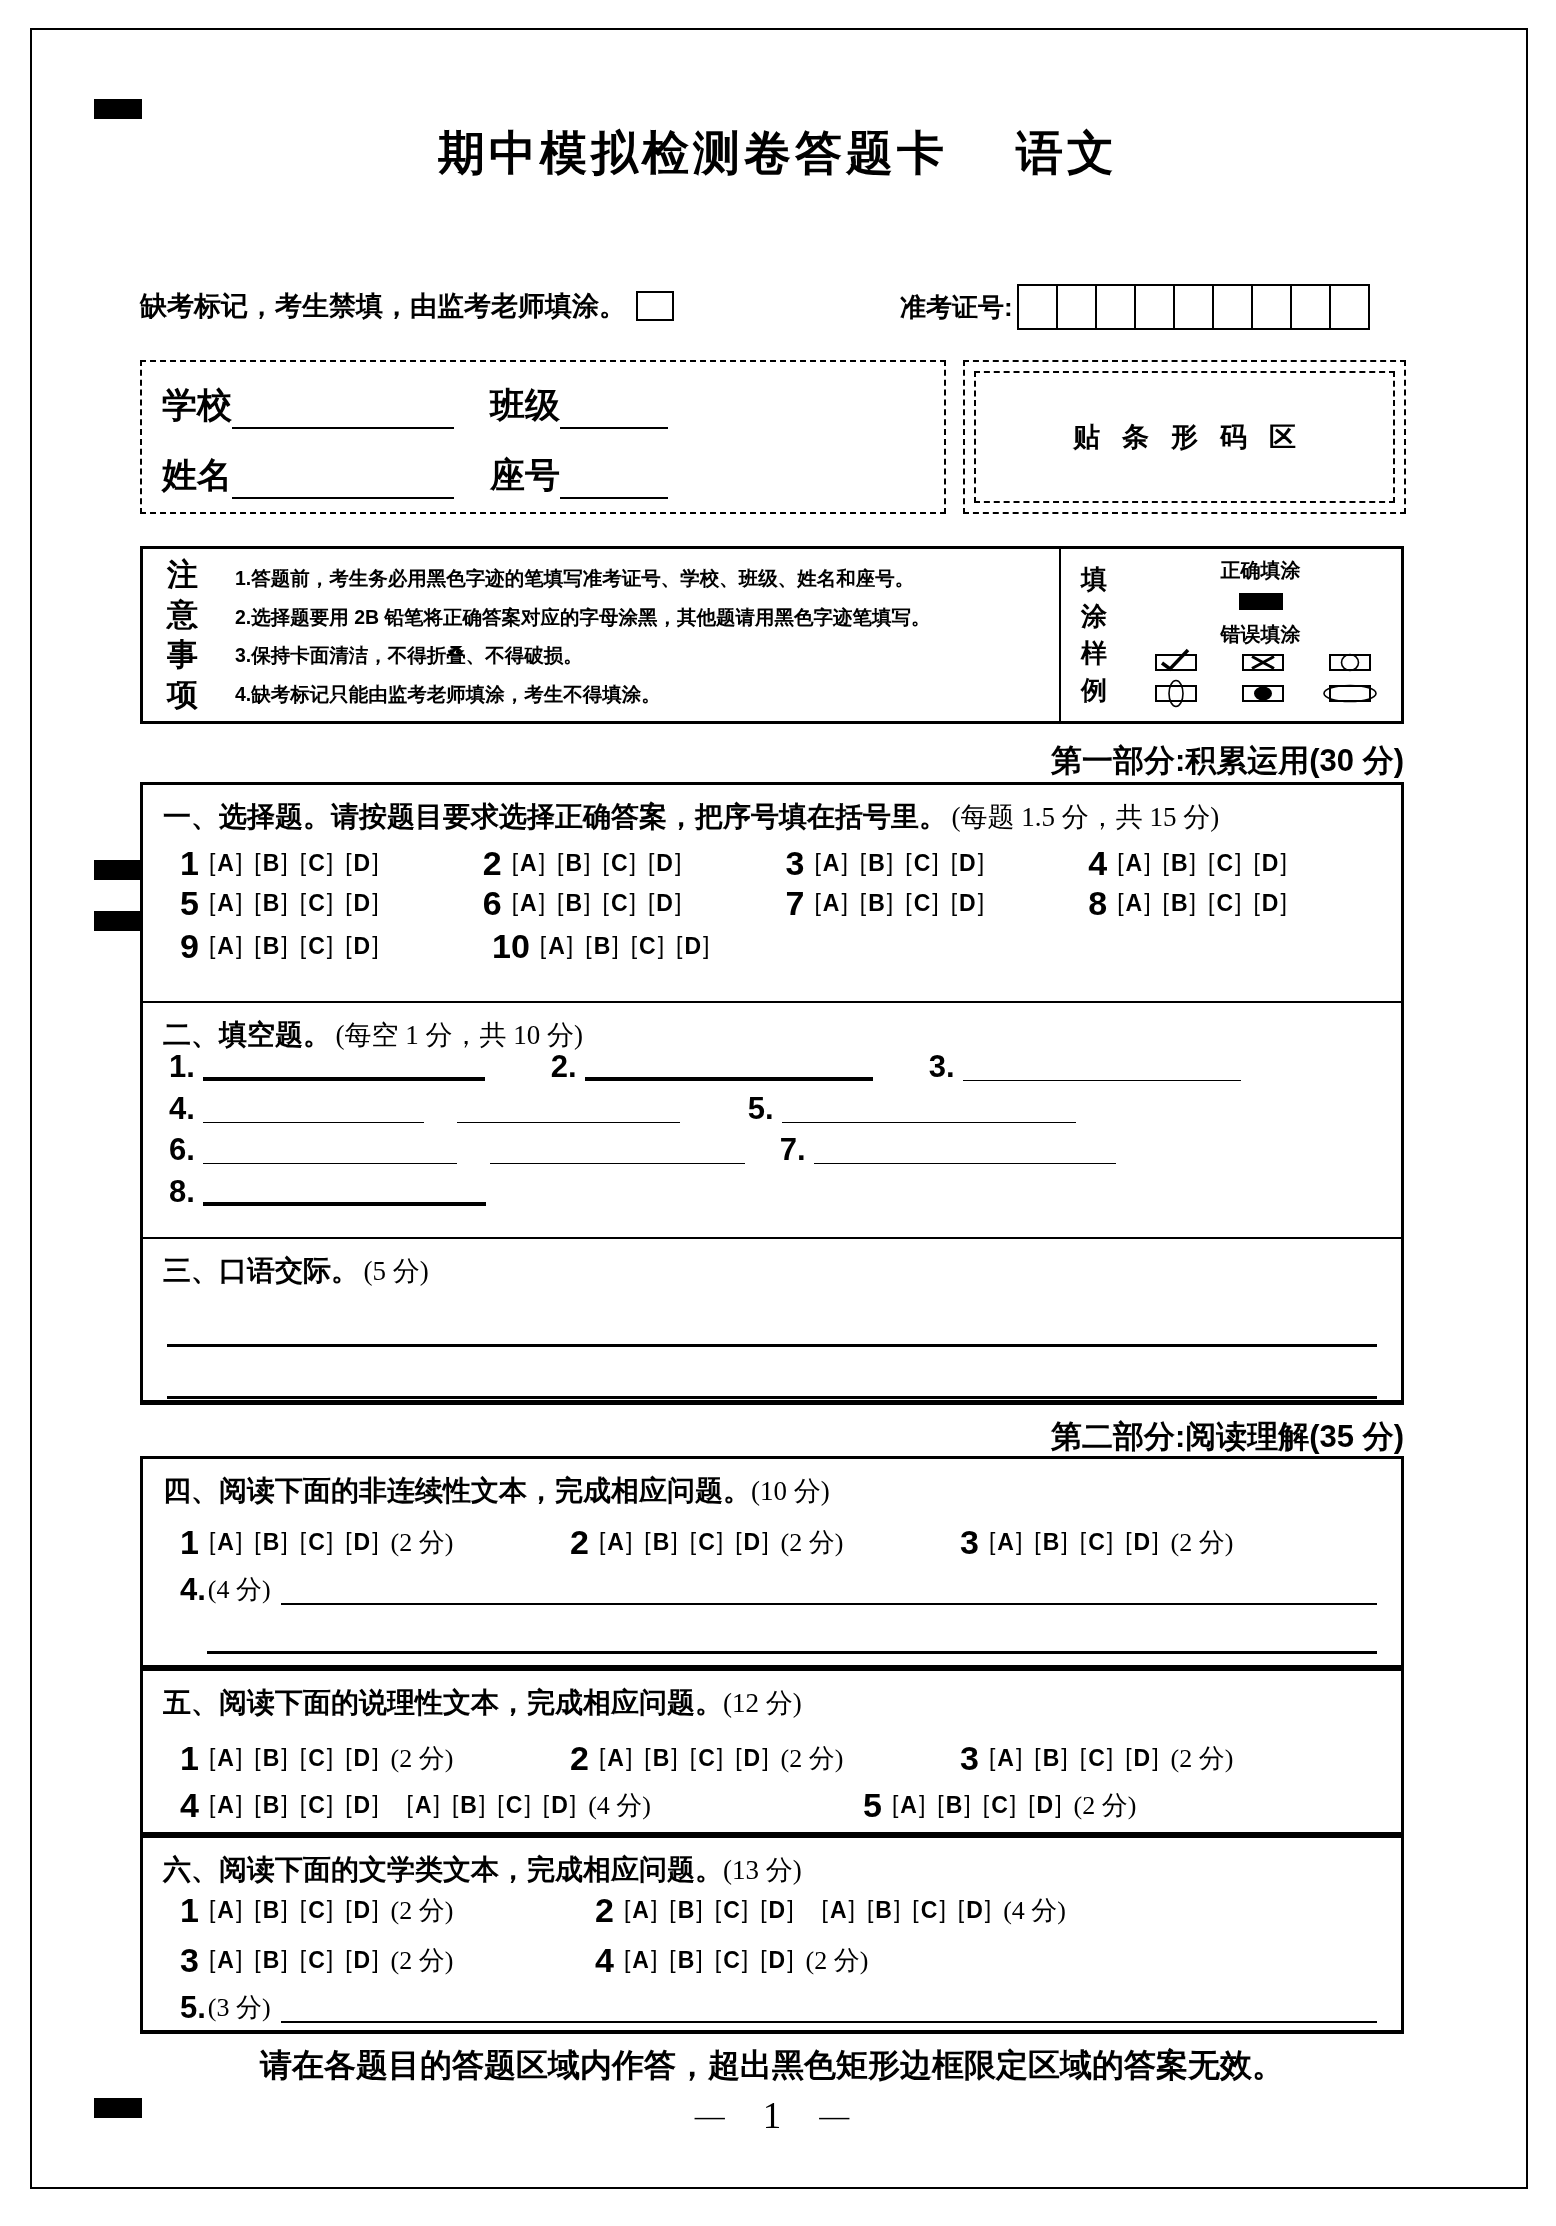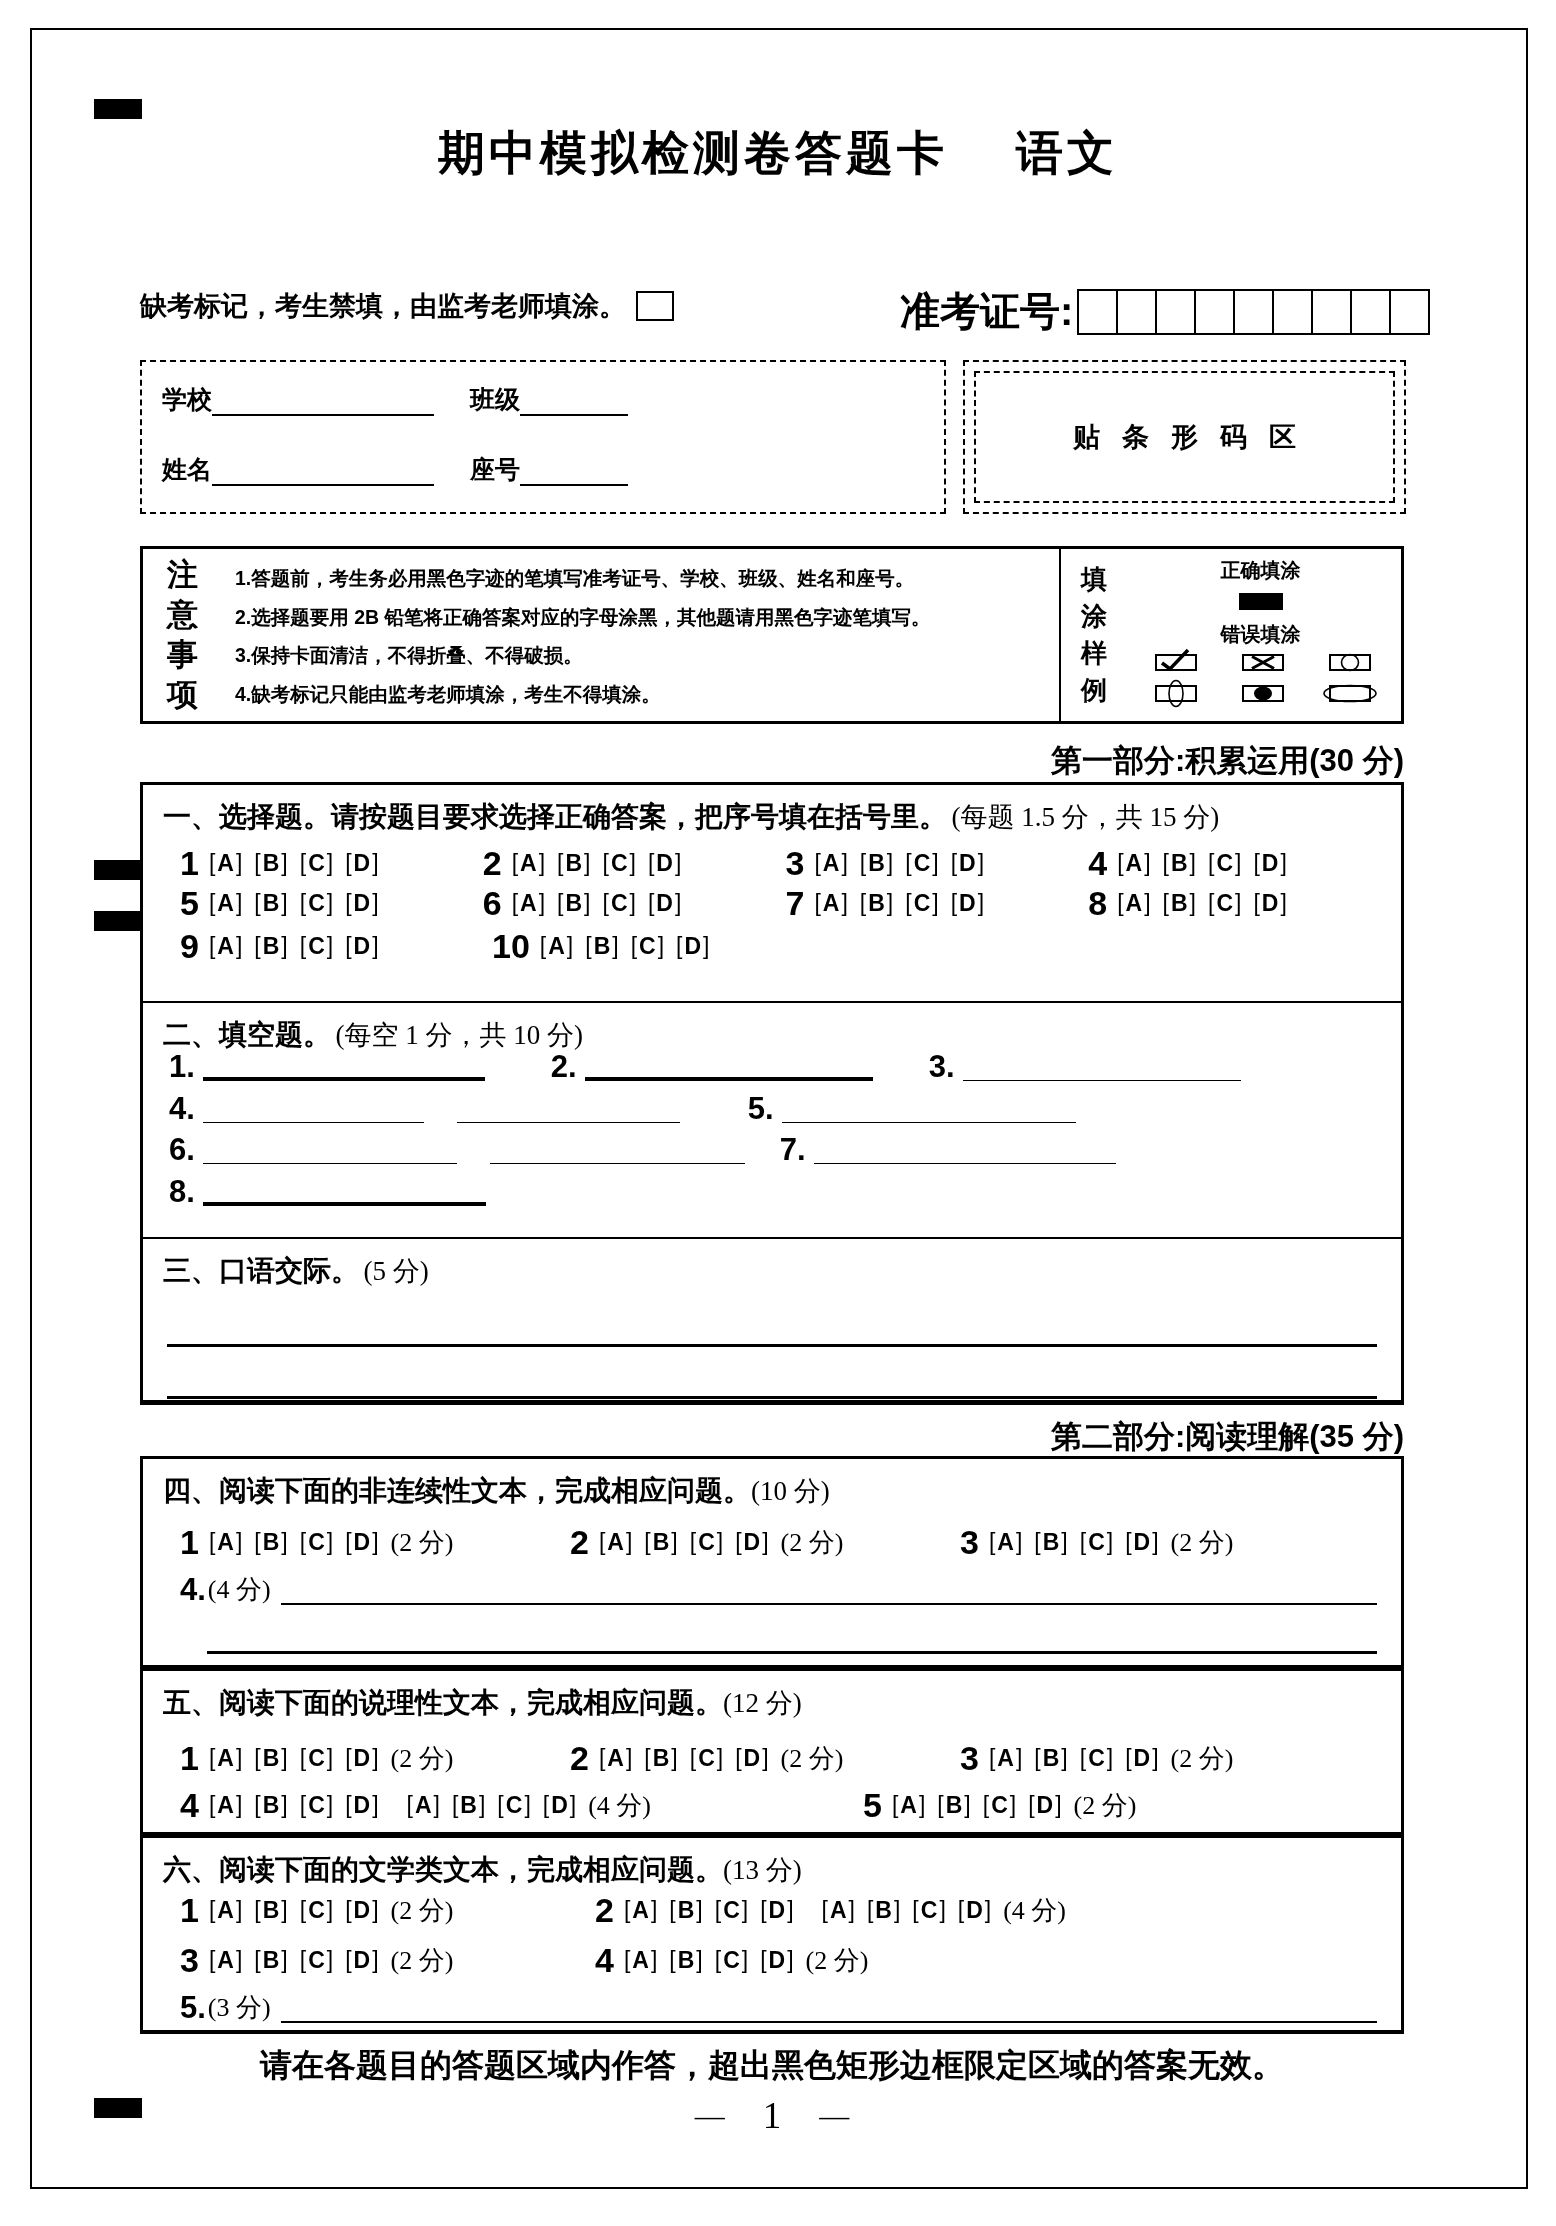--- a/index.html
+++ b/index.html
@@ -12,27 +12,27 @@
   .mark-c2{left:94px;top:911px}
   .mark-bl{left:94px;top:2098px}
 
   .title{position:absolute;left:0;right:0;top:122px;text-align:center;
          font-size:47px;font-weight:700;letter-spacing:4px;}
 
   .header-absent{position:absolute;left:140px;top:288px;display:flex;align-items:center;
                  font-size:27px;font-weight:700;}
   .absent-box{display:inline-block;width:34px;height:26px;border:2px solid #000;margin-left:10px;}
   .header-examid{position:absolute;left:900px;top:284px;display:flex;align-items:center;}
-  .examid-label{font-size:40px;font-weight:700;white-space:nowrap;}
+  .examid-label{font-size:26px;font-weight:700;white-space:nowrap;}
   .examid-grid{display:flex;border:2px solid #000;margin-left:4px;background:#fff;}
   .examid-cell{width:37px;height:42px;border-left:2px solid #000;}
   .examid-cell:first-child{border-left:none;}
 
   .info-box{position:absolute;left:140px;top:360px;width:806px;height:154px;border:2px dashed #000;box-sizing:border-box;}
-  .irow{position:absolute;left:20px;display:flex;align-items:flex-end;font-size:25px;font-weight:700;white-space:nowrap;}
+  .irow{position:absolute;left:20px;display:flex;align-items:flex-end;font-size:35px;font-weight:700;white-space:nowrap;}
   .irow1{top:20px}.irow2{top:90px}
   .ifield{display:inline-block;border-bottom:2px solid #000;height:32px;}
   .if-wide{width:222px}
   .if-narrow{width:108px}
   .ilabel2{margin-left:36px}
 
   .barcode-box{position:absolute;left:963px;top:360px;width:443px;height:154px;border:2px dashed #000;
                padding:9px;box-sizing:border-box;}
   .barcode-inner{width:100%;height:100%;border:2px dashed #000;box-sizing:border-box;display:flex;
                  align-items:center;justify-content:center;font-size:27px;font-weight:700;letter-spacing:22px;

